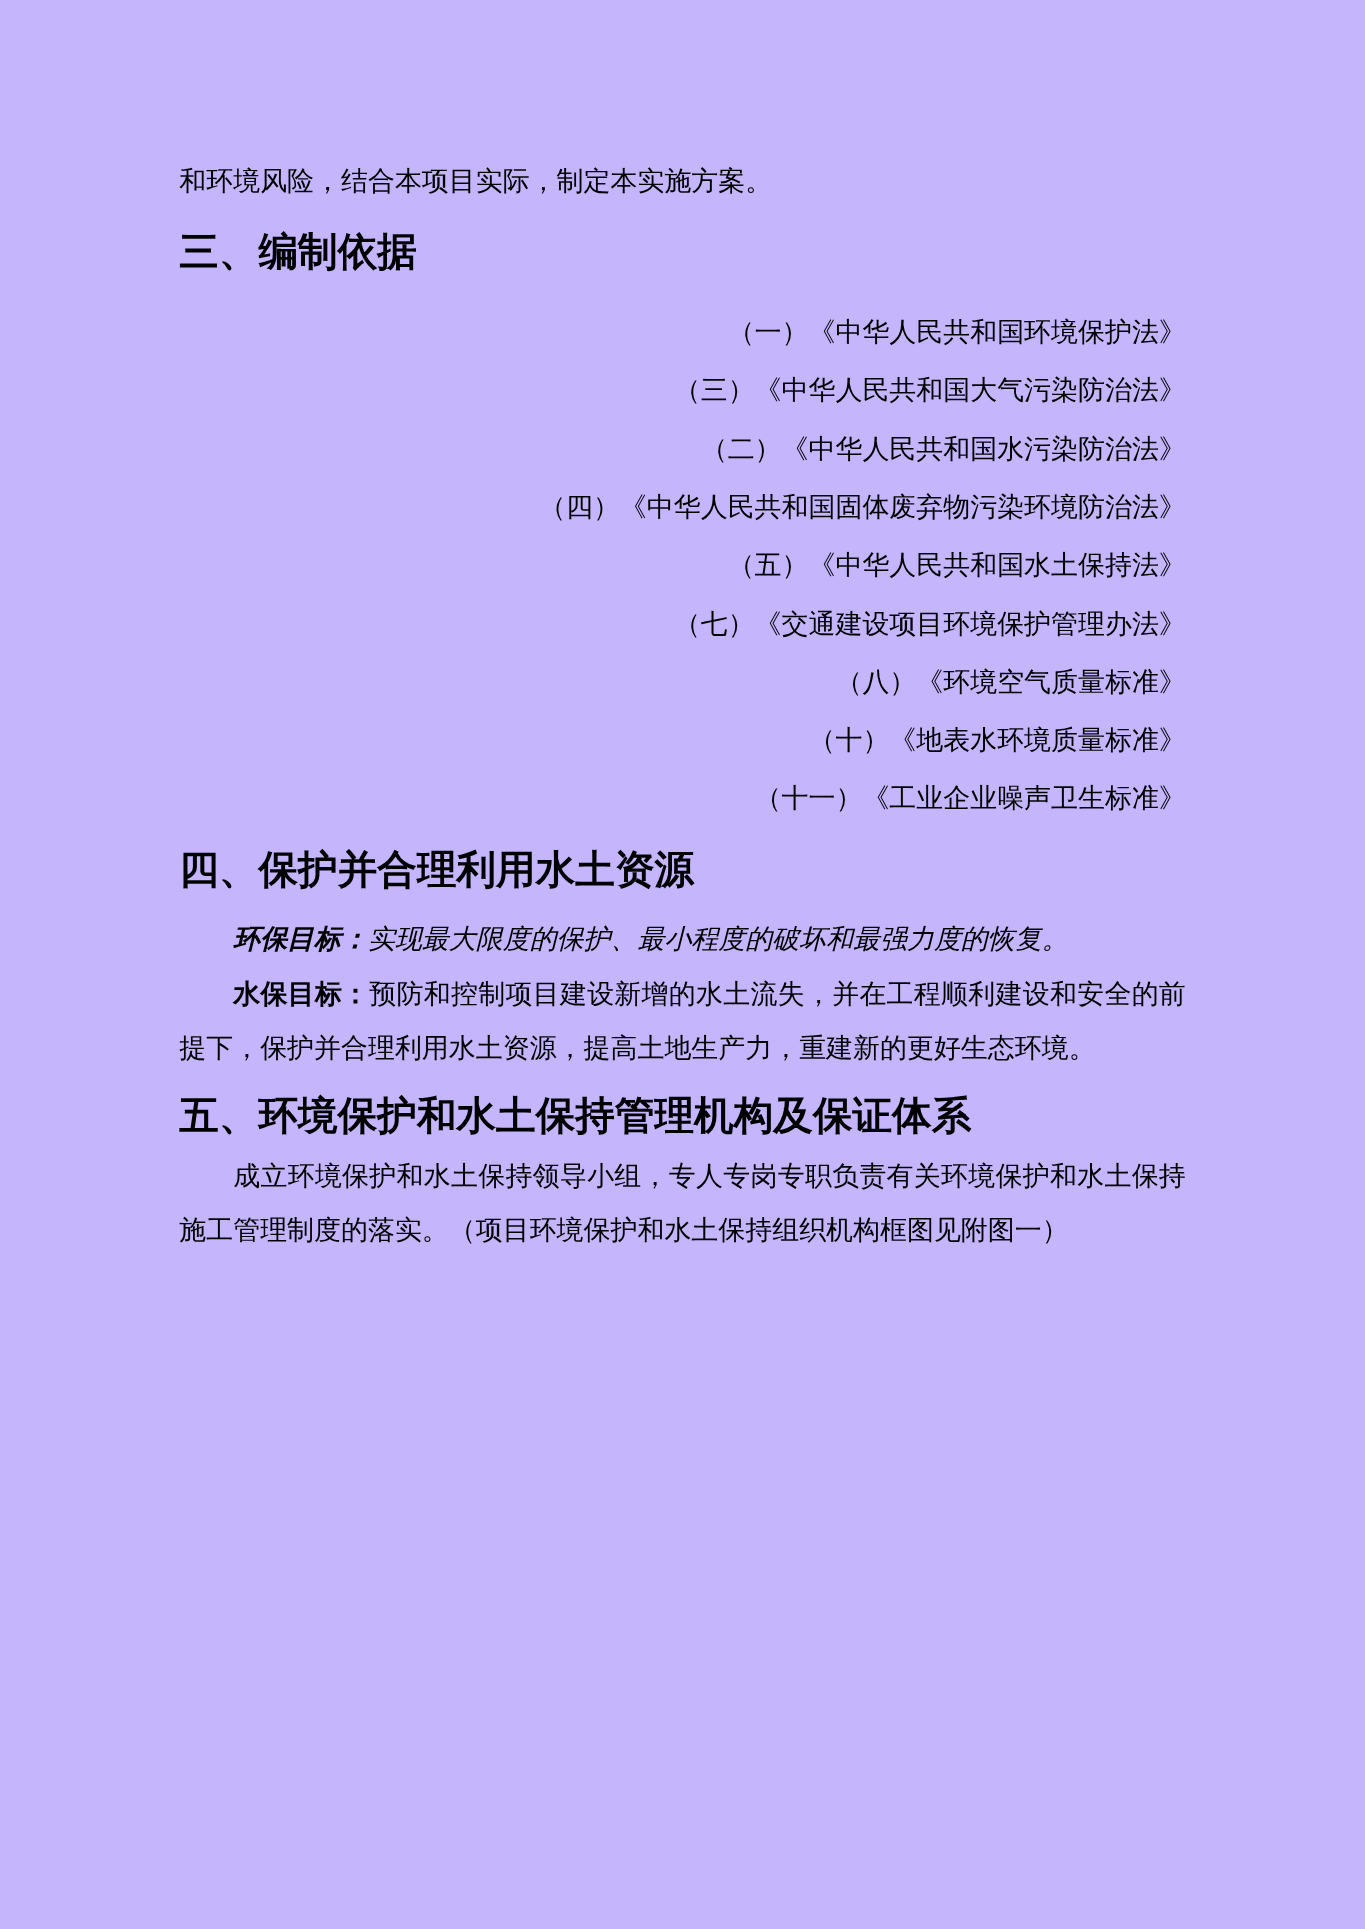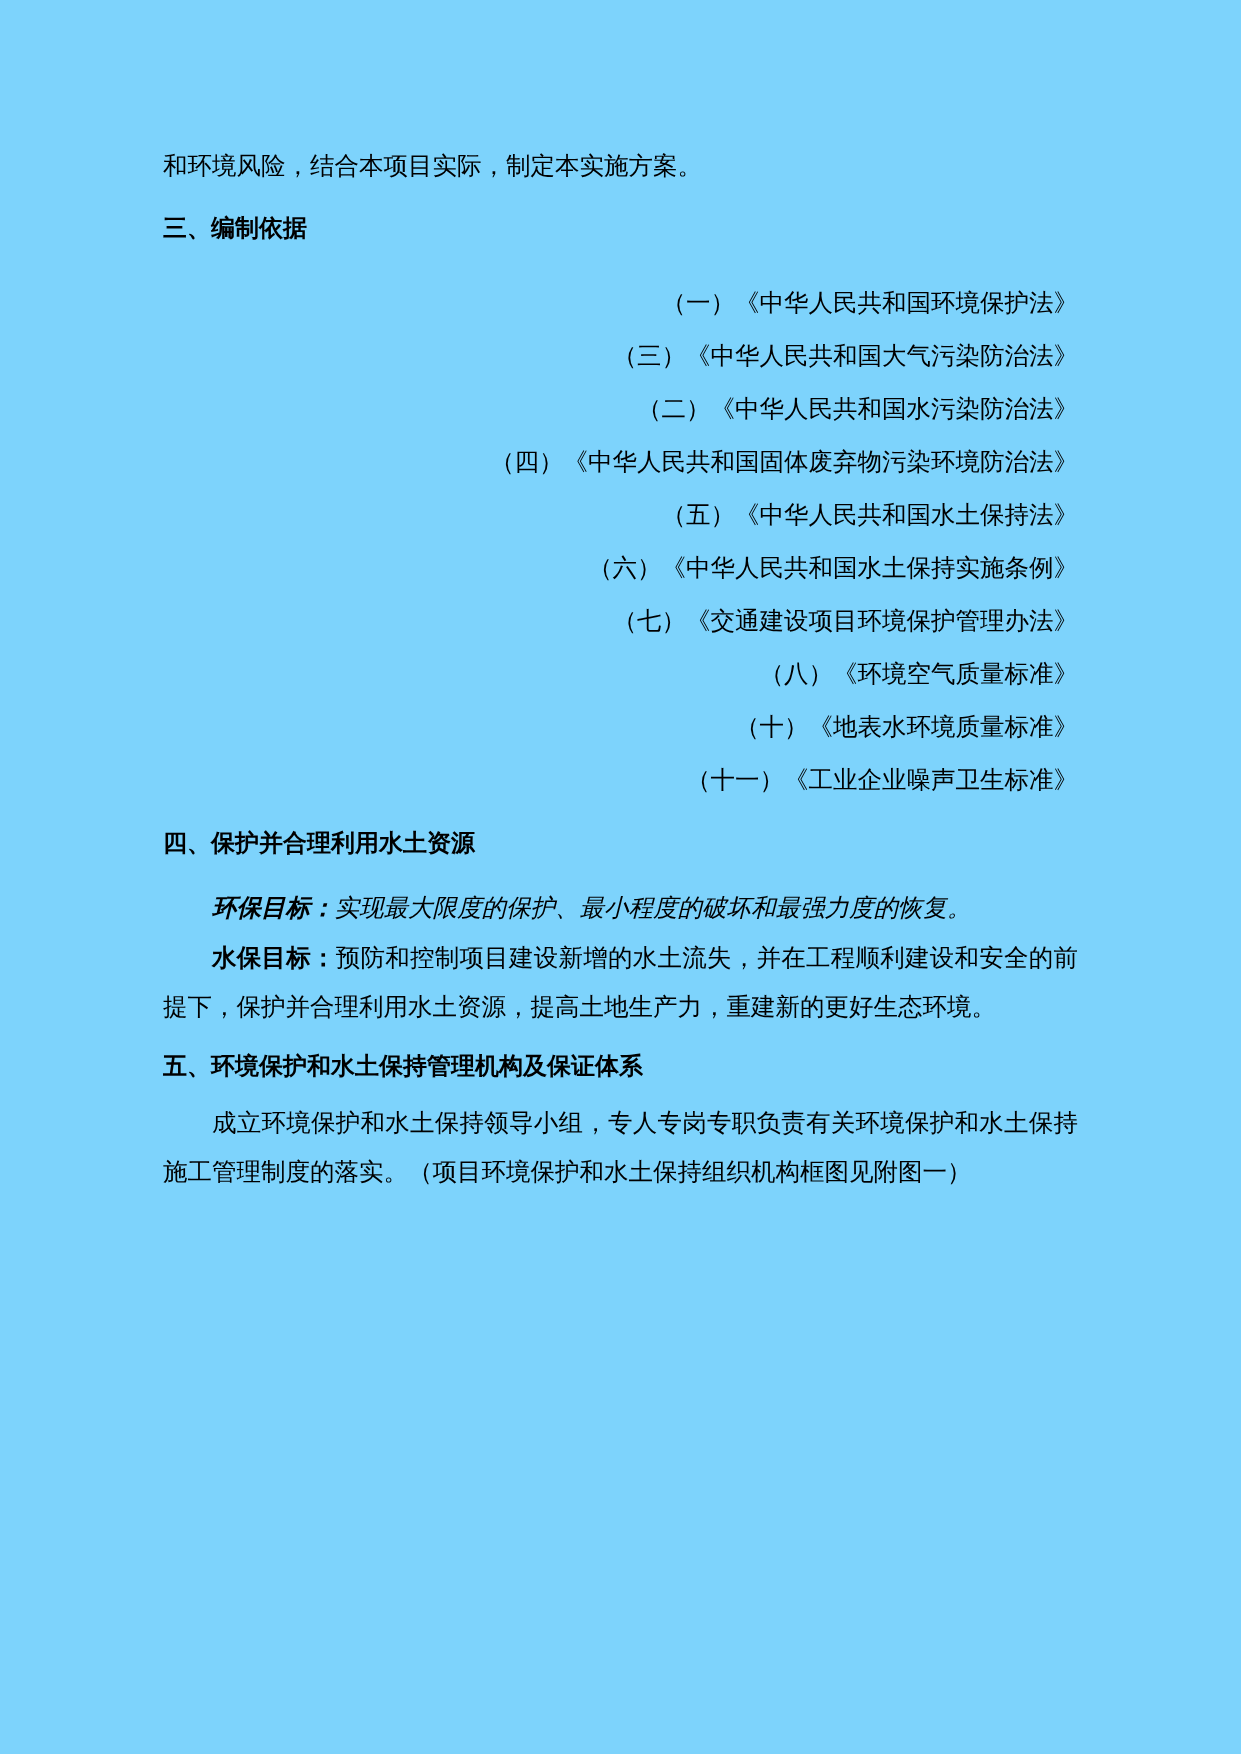--- a/index.html
+++ b/index.html
@@ -1,40 +1,40 @@
 <!DOCTYPE html>
 <html><head>
 <meta charset="utf-8">
 <style>
   html, body { margin: 0; padding: 0; background: #ffffff; }
   .page {
     position: relative;
     width: 1241px;
     height: 1754px;
-    background: #7dd3fc;
+    background: #c4b5fd;
     color: #000000;
     font-family: "Liberation Serif", "DejaVu Serif", serif;
     font-size: 24.5px;
     line-height: 49px;
     overflow: hidden;
   }
   .content {
     padding: 0 163px;
   }
   p, h2, ul { margin: 0; padding: 0; }
   .p-body {
     text-align: justify;
   }
   .p-first {
     margin-top: 141px;
   }
   .doc-h2 {
-    font-family: Liberation Mono, monospace;
+    font-family: Liberation Serif, serif;
     font-weight: bold;
-    font-size: 24px;
+    font-size: 36px;
     line-height: 49px;
   }
   .h2-basis   { margin-top: 15px; }
   .h2-goals   { margin-top: 16px; }
   .h2-org     { margin-top: 12px; }
   .basis-list {
     list-style: none;
     margin-top: 24px;
   }
   .basis-list li {
@@ -66,21 +66,20 @@
     <p class="p-body p-first">和环境风险，结合本项目实际，制定本实施方案。</p>
 
     <h2 class="doc-h2 h2-basis">三、编制依据</h2>
 
     <ul class="basis-list" id="basis-list">
         <li><span class="basis-num">（一）</span><span>《中华人民共和国环境保护法》</span></li>
         <li><span class="basis-num">（三）</span><span>《中华人民共和国大气污染防治法》</span></li>
         <li><span class="basis-num">（二）</span><span>《中华人民共和国水污染防治法》</span></li>
         <li><span class="basis-num">（四）</span><span>《中华人民共和国固体废弃物污染环境防治法》</span></li>
         <li><span class="basis-num">（五）</span><span>《中华人民共和国水土保持法》</span></li>
-        <li><span class="basis-num">（六）</span><span>《中华人民共和国水土保持实施条例》</span></li>
         <li><span class="basis-num">（七）</span><span>《交通建设项目环境保护管理办法》</span></li>
         <li><span class="basis-num">（八）</span><span>《环境空气质量标准》</span></li>
         <li><span class="basis-num">（十）</span><span>《地表水环境质量标准》</span></li>
         <li><span class="basis-num tight">（十一）</span><span>《工业企业噪声卫生标准》</span></li>
       </ul>
 
     <h2 class="doc-h2 h2-goals">四、保护并合理利用水土资源</h2>
 
     <p class="p-body goal-env">
       <span class="goal-label">环保目标：</span><span>实现最大限度的保护、最小程度的破坏和最强力度的恢复。</span>

